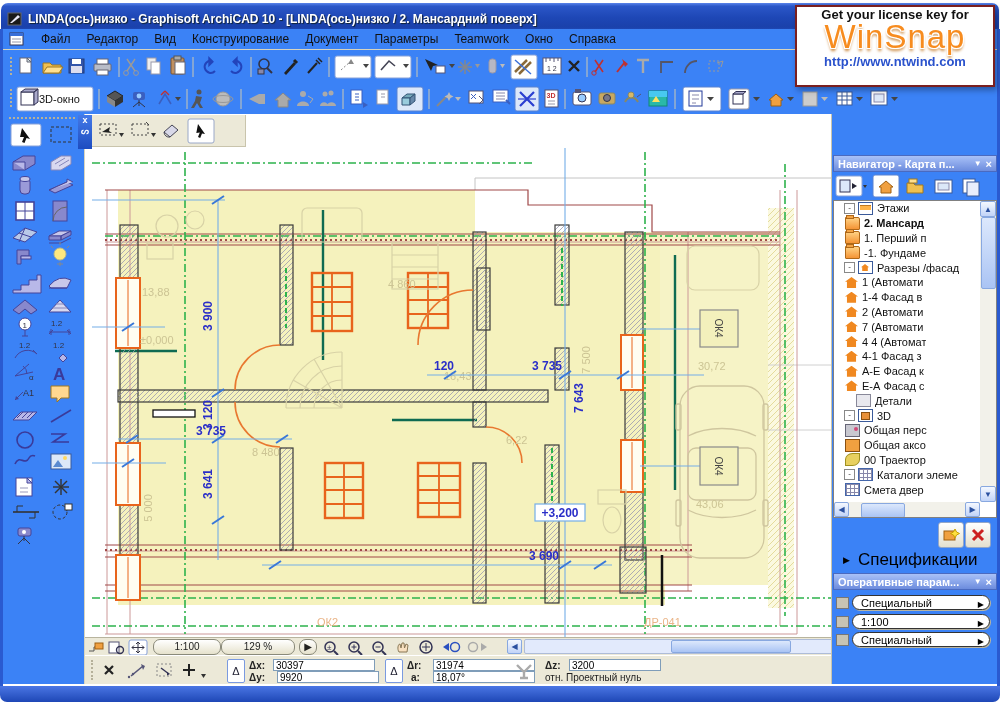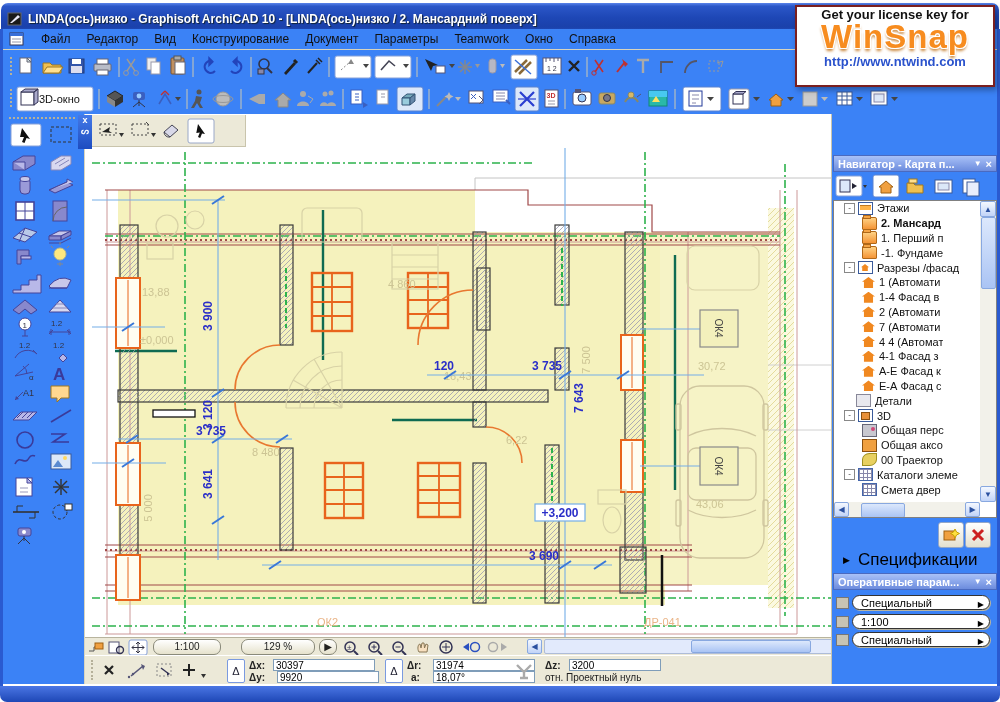--- a/index.html
+++ b/index.html
@@ -51,21 +51,21 @@
   .dock{left:831px;top:114px;width:166px;height:570px;border-left:1px solid #c9c4ac;box-sizing:border-box}
   .ptitle{position:absolute;height:17px;background:linear-gradient(180deg,#a9c1f8,#6c8cdd);
     color:#fff;font-weight:bold;font-size:11px;display:flex;align-items:center;padding:0 4px;box-sizing:border-box;
     border:1px solid #4a6ac0}
   .ptitle .sp{flex:1}
   .pglyph{font-size:8px;margin-left:4px;font-weight:bold}
   .treebox{position:absolute;background:#fff;border:1px solid #808080;box-sizing:border-box;overflow:hidden}
   .trow{height:14.8px;display:flex;align-items:center;font-size:11px;color:#111;white-space:nowrap}
   .trow .exp{width:9px;height:9px;border:1px solid #888;background:#fff;font-size:8px;line-height:7px;
     text-align:center;margin:0 3px 0 0;flex:none;color:#333}
-  .d1{padding-left:10px}.d2{padding-left:28px}
+  .d1{padding-left:10px}.d2{padding-left:11px}
   .ti{width:13px;height:11px;margin-right:4px;flex:none;position:relative}
   .ti.stories{border:1px solid #3a5a9a;background:#fff}
   .ti.stories::after{content:"";position:absolute;left:1px;top:2px;right:1px;height:4px;background:#ffb347;border-top:1px solid #c07820}
   .ti.story{background:linear-gradient(#ffd285,#f49435);border:1px solid #b06818;border-radius:0 2px 1px 1px}
   .ti.story::before{content:"";position:absolute;top:-3px;left:0;width:6px;height:2px;background:#f4a445;border:1px solid #b06818}
   .ti.house{background:#f08820;clip-path:polygon(50% 0,100% 45%,85% 45%,85% 100%,15% 100%,15% 45%,0 45%)}
   .ti.housebox{border:1px solid #3a5a9a;background:#fff}
   .ti.housebox::after{content:"";position:absolute;left:2px;top:2px;width:8px;height:7px;background:#f08820;
     clip-path:polygon(50% 0,100% 45%,85% 45%,85% 100%,15% 100%,15% 45%,0 45%)}
   .ti.detail{border:1px solid #889;background:#e8e8ee}
@@ -86,21 +86,21 @@
   .qrow{position:absolute;height:17px;display:flex;align-items:center}
   .qpill{flex:none;width:138px;height:15px;border:1px solid #333;border-radius:8px;background:#fff;
     display:flex;align-items:flex-end;font-size:11px;padding:0 8px;box-sizing:border-box;position:relative;
     box-shadow:1px 1px 0 #b8b4a0}
   .qpill .arr{position:absolute;right:5px;font-size:8px}
   .qicon{width:11px;height:10px;margin:0 3px 0 2px;flex:none;background:#c8c4b4;border:1px solid #777}
   
   .winsnap{left:795px;top:5px;width:200px;height:82px;background:#fff;border:2px solid #7a1f1f;
     box-sizing:border-box;text-align:center;z-index:50;box-shadow:2px 3px 6px rgba(0,0,0,.35)}
   .winsnap .l1{font-size:13px;font-weight:bold;color:#111;}
-  .winsnap .brand{font-size:33px;font-weight:bold;color:#f78c1f;line-height:30px;letter-spacing:1px;
+  .winsnap .brand{font-size:33px;font-weight:normal;color:#f78c1f;line-height:30px;letter-spacing:1px;
     text-shadow:-1px -1px 0 #fff,1px -1px 0 #fff,-1px 1px 0 #fff,1px 1px 0 #fff,0 3px 3px #c8853a}
   .winsnap .url{font-size:13px;font-weight:bold;color:#2a52cc;margin-top:2px}
   .dots{width:0;height:20px;border-left:2px dotted #b6b19a;margin:0 4px 0 2px;flex:none}
 </style>
 </head>
 <body>
 
 <div class="abs titlebar">
   <svg width="16" height="16" style="margin-right:5px">
     <rect x="1" y="2" width="13" height="12" fill="#1a1a1a" stroke="#666"></rect>
@@ -746,21 +746,21 @@
     <g>
         <rect x="24" y="4" width="10" height="11" fill="#fff" stroke="#557"></rect>
         <circle cx="35" cy="12" r="3.5" fill="none" stroke="#335" stroke-width="1.4"></circle>
       </g>
     <g>
         <rect x="44" y="2" width="18" height="15" rx="2" fill="#fff" stroke="#86a0d8"></rect>
         <path d="M53,4 v11 M47,9.5 h12 M53,4 l-2,2 M53,4 l2,2 M53,15 l-2,-2 M53,15 l2,-2 M47,9.5 l2,-2 M47,9.5 l2,2 M59,9.5 l-2,-2 M59,9.5 l-2,2" stroke="#334"></path>
       </g>
   </svg>
   <div class="pill" style="width:66px;margin-left:4px">1:100</div>
-  <div class="pill" style="width:72px;margin-left:20px">129 %</div>
+  <div class="pill" style="width:72px;margin-left:0">129 %</div>
   <div class="pill" style="width:16px;margin-left:4px">▶</div>
   <svg width="180" height="18" style="flex:none;margin-left:4px">
     <g>
         <circle cx="9" cy="9" r="5" fill="none" stroke="#335" stroke-width="1.5"></circle>
         <line x1="13" y1="13" x2="17" y2="17" stroke="#335" stroke-width="2"></line>
         <text x="6" y="12" font-size="8" fill="#335">±</text>
       </g>
     <g>
         <circle cx="33" cy="9" r="5" fill="none" stroke="#335" stroke-width="1.5"></circle>
         <line x1="37" y1="13" x2="41" y2="17" stroke="#335" stroke-width="2"></line>

